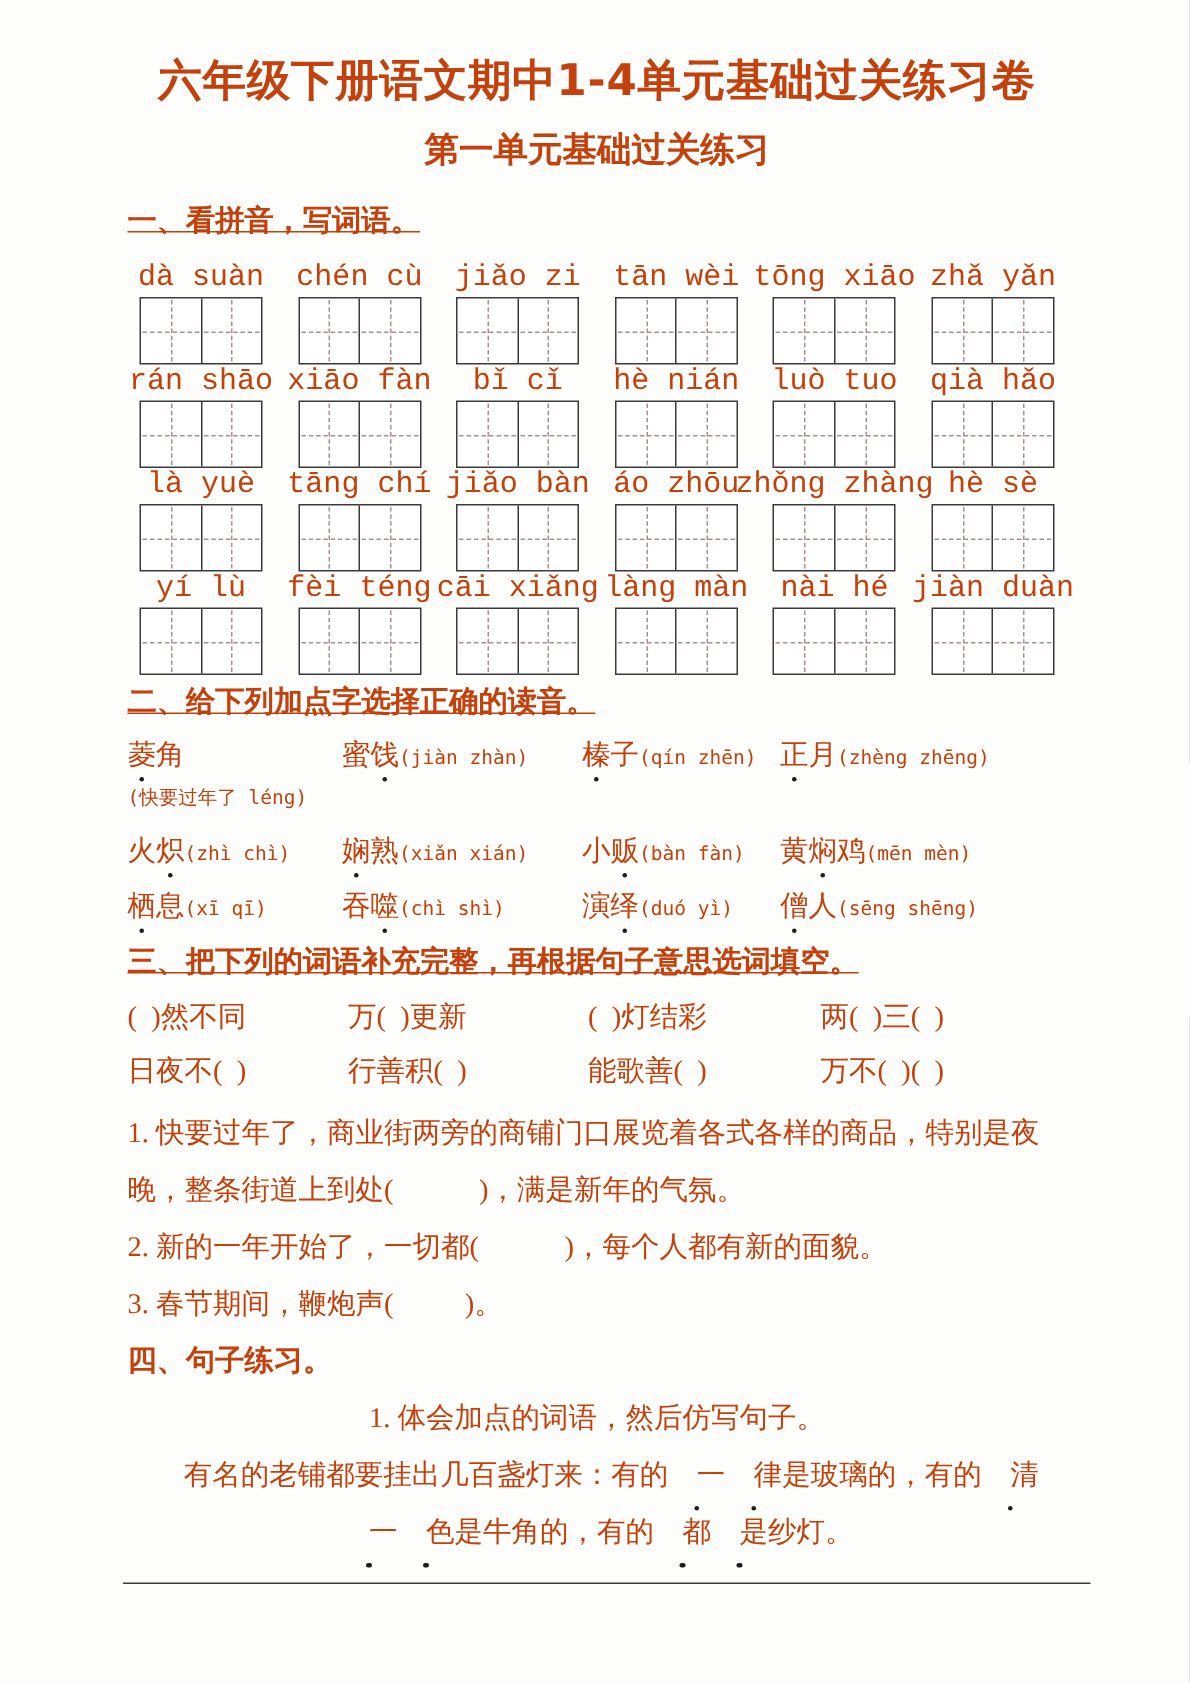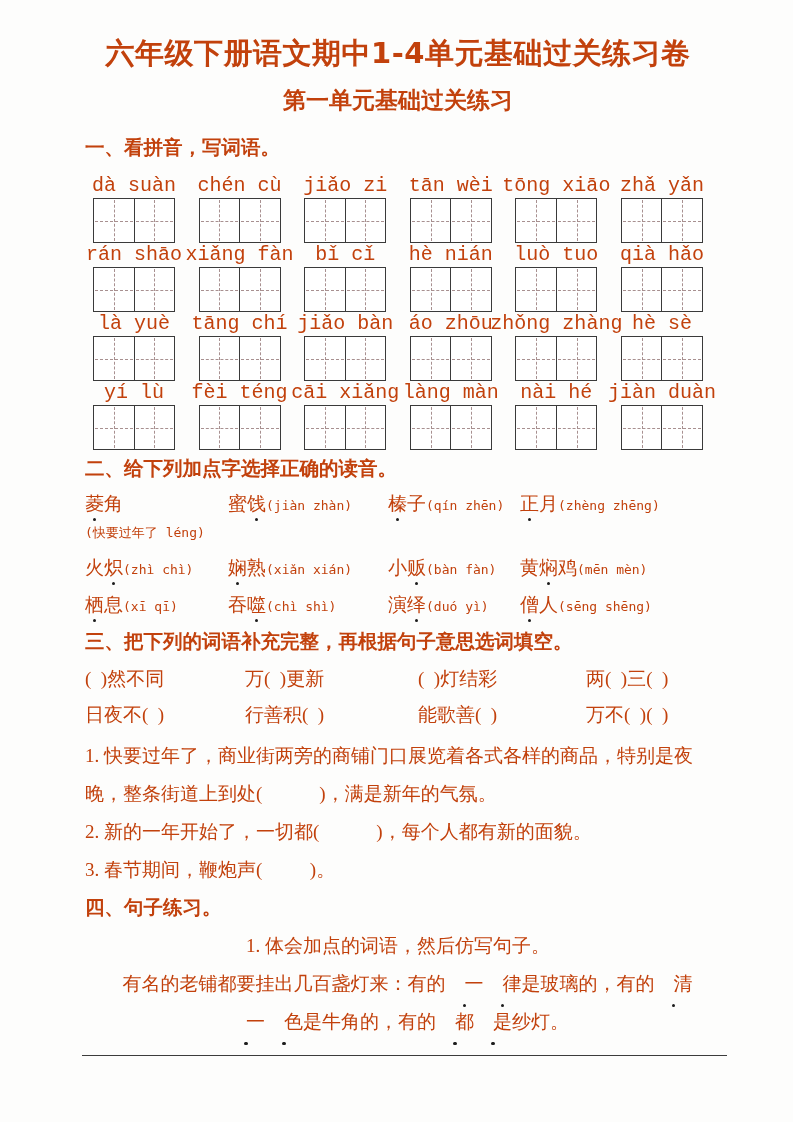--- a/index.html
+++ b/index.html
@@ -28,20 +28,21 @@
     text-align:center;
     font-family:"DejaVu Sans","Liberation Sans",sans-serif;
     font-weight:bold;
     font-size:23px;
     line-height:27px;
   }
   .s-heading {
     font-size:19.5px;
     font-weight:600;
     line-height:26px;
+    text-decoration:underline;
   }
   .h1x { margin-top:21px; }
   .h2x { margin-top:6px; }
   .h3x { margin-top:9px; }
 
   
   .py-rows { margin-top:13px; }
   .py-row { display:flex; justify-content:space-between; }
   .py-item { width:98px; display:flex; flex-direction:column; align-items:center; }
   .py-label {
@@ -85,21 +86,20 @@
   }
 
   
   .idiom-rows { margin-top:10px; }
   .idiom-row {
     display:grid;
     grid-template-columns:147px 160px 155px auto;
     font-size:19px; line-height:27px;
     margin-bottom:9px;
     white-space:pre-wrap;
-    gap:13px;
   }
   .sentences { margin-top:2px; }
   .sentence {
     font-size:19px; line-height:38px;
     white-space:pre-wrap;
   }
 
   
   .s4-heading {
     font-size:19.5px; font-weight:600; line-height:38px; margin-top:0;
@@ -176,21 +176,21 @@
       <div class="py-row">
   <div class="py-item">
     <div class="py-label">rán shāo</div>
     <div class="tzg">
       <div class="cell"></div>
       <div class="cell"></div>
     </div>
   </div>
 
   <div class="py-item">
-    <div class="py-label">xiǎng fàn</div>
+    <div class="py-label">xiāo fàn</div>
     <div class="tzg">
       <div class="cell"></div>
       <div class="cell"></div>
     </div>
   </div>
 
   <div class="py-item">
     <div class="py-label">bǐ cǐ</div>
     <div class="tzg">
       <div class="cell"></div>

